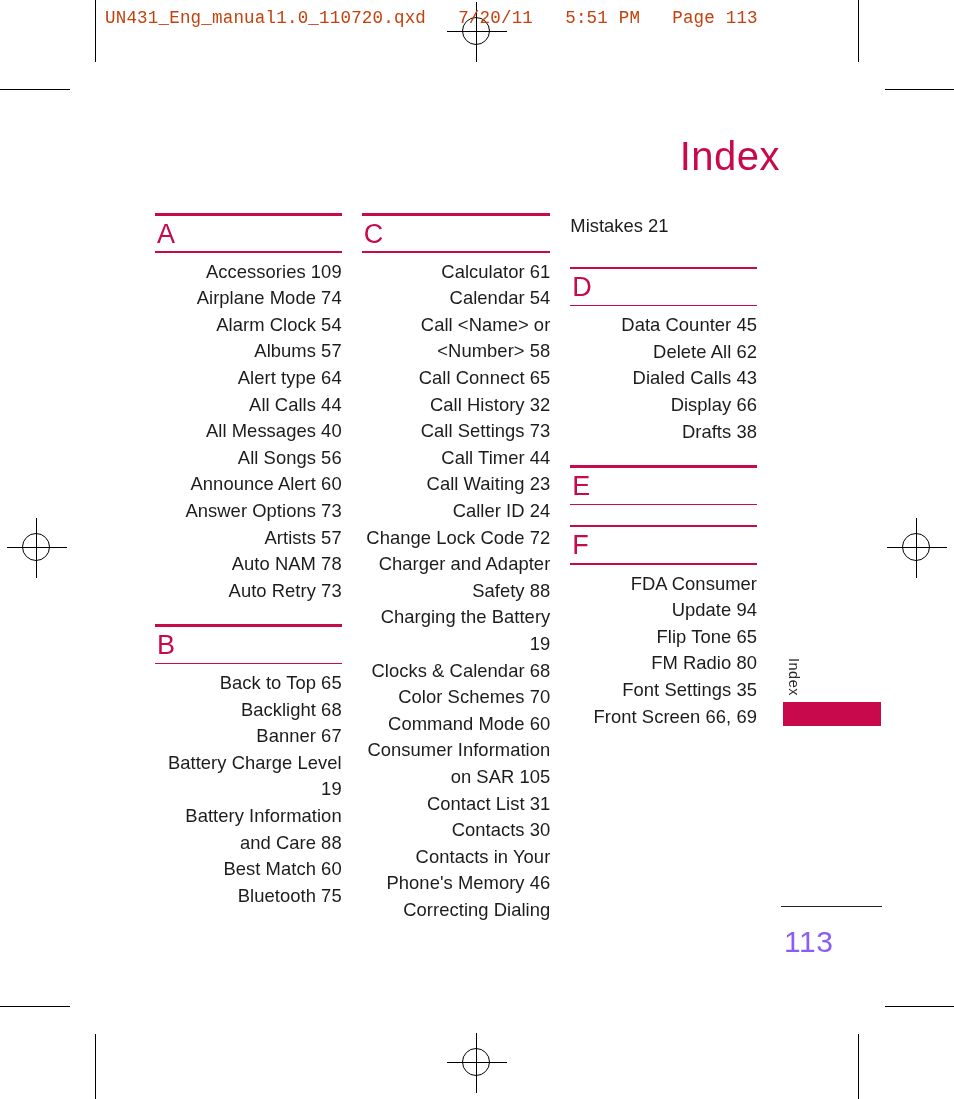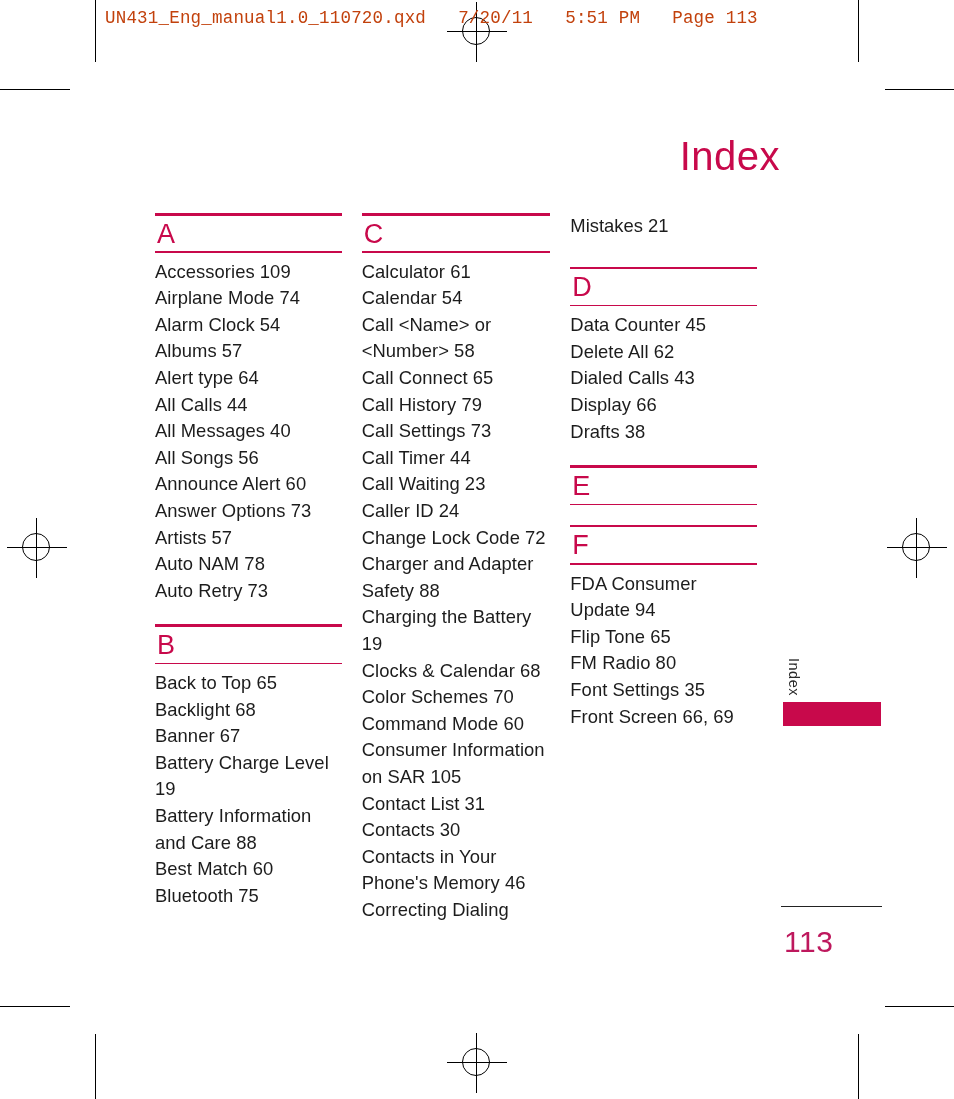--- a/index.html
+++ b/index.html
@@ -109,20 +109,21 @@
   }
 
   .entries {
     padding-top: 6px;
   }
   .entry {
     font-size: 18.4px;
     line-height: 26.6px;
     color: #1c1c1c;
     letter-spacing: 0.05px;
+    text-align: right;
   }
 
   .loose-entry {
     font-size: 18.4px;
     line-height: 26.6px;
     color: #1c1c1c;
     padding-bottom: 27px;
   }
 
   
@@ -150,21 +151,21 @@
     top: 906px;
     width: 101px;
     height: 1.4px;
     background: #222;
   }
   .folio {
     position: absolute;
     left: 784px;
     top: 925px;
     font-size: 30px;
-    color: #be185d;
+    color: #8b5cf6;
     letter-spacing: 0.5px;
   }
 </style>
 </head>
 <body>
 
 <div class="prepress-line" style="left:95px; top:0px; width:1.4px; height:62px;"></div>
 <div class="prepress-line" style="left:0px; top:89px; width:70px; height:1.4px;"></div>
 <div class="prepress-line" style="left:858px; top:0px; width:1.4px; height:62px;"></div>
 <div class="prepress-line" style="left:885px; top:89px; width:69px; height:1.4px;"></div>
@@ -238,21 +239,21 @@
     <div class="col col-mid">
       <div class="section">
         <div class="rule-top"></div>
         <div class="section-letter">C</div>
         <div class="rule-bottom"></div>
         <div class="entries">
           <div class="entry">Calculator 61</div>
           <div class="entry">Calendar 54</div>
           <div class="entry">Call &lt;Name&gt; or &lt;Number&gt; 58</div>
           <div class="entry">Call Connect 65</div>
-          <div class="entry">Call History 79</div>
+          <div class="entry">Call History 32</div>
           <div class="entry">Call Settings 73</div>
           <div class="entry">Call Timer 44</div>
           <div class="entry">Call Waiting 23</div>
           <div class="entry">Caller ID 24</div>
           <div class="entry">Change Lock Code 72</div>
           <div class="entry">Charger and Adapter Safety 88</div>
           <div class="entry">Charging the Battery 19</div>
           <div class="entry">Clocks &amp; Calendar 68</div>
           <div class="entry">Color Schemes 70</div>
           <div class="entry">Command Mode 60</div>

